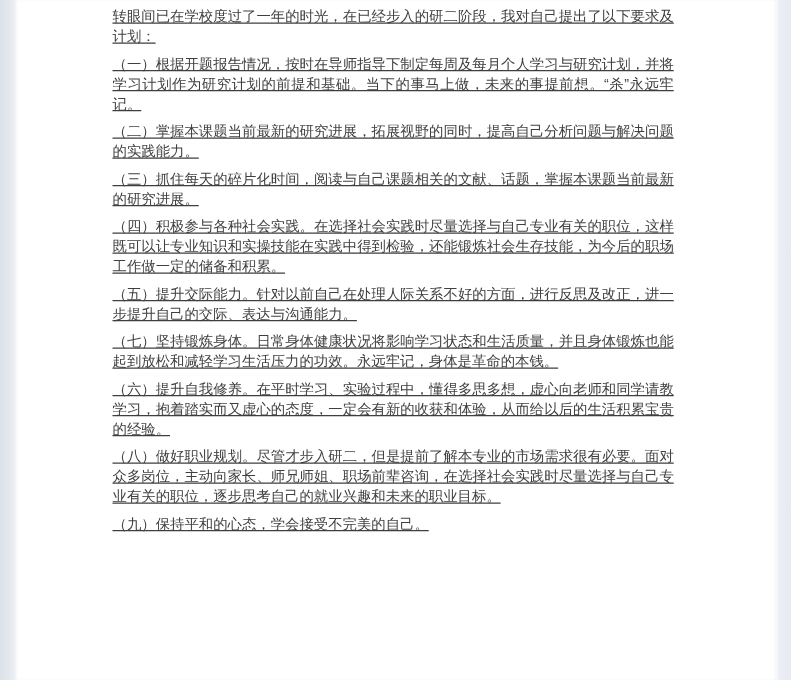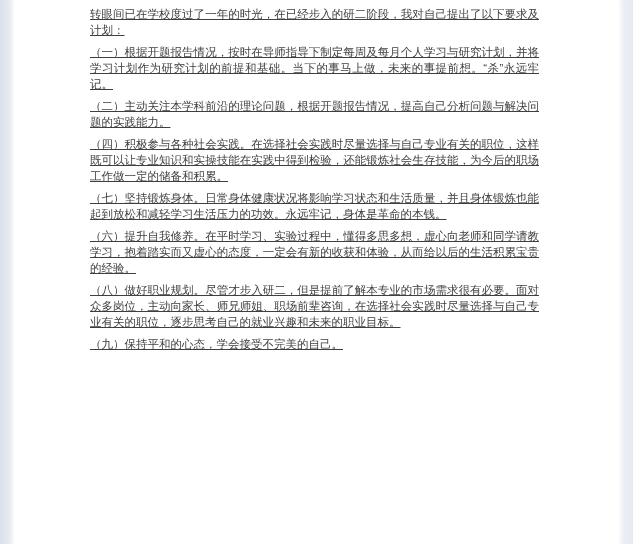--- a/index.html
+++ b/index.html
@@ -60,21 +60,23 @@
 <body>
 
 <div class="screen">
   <div class="margin-strip left"></div>
   <div class="margin-strip right"></div>
 
   <div class="page">
     <div class="doc-text">
       <p class="para">转眼间已在学校度过了一年的时光，在已经步入的研二阶段，我对自己提出了以下要求及计划：</p>
       <p class="para">（一）根据开题报告情况，按时在导师指导下制定每周及每月个人学习与研究计划，并将学习计划作为研究计划的前提和基础。当下的事马上做，未来的事提前想。“杀”永远牢记。</p>
-      <p class="para">（二）主动关注本学科前沿的理论问题，根据开题报告情况，提高自己分析问题与解决问题的实践能力。</p>
+      <p class="para">（二）掌握本课题当前最新的研究进展，拓展视野的同时，提高自己分析问题与解决问题的实践能力。</p>
+      <p class="para">（三）抓住每天的碎片化时间，阅读与自己课题相关的文献、话题，掌握本课题当前最新的研究进展。</p>
       <p class="para">（四）积极参与各种社会实践。在选择社会实践时尽量选择与自己专业有关的职位，这样既可以让专业知识和实操技能在实践中得到检验，还能锻炼社会生存技能，为今后的职场工作做一定的储备和积累。</p>
+      <p class="para">（五）提升交际能力。针对以前自己在处理人际关系不好的方面，进行反思及改正，进一步提升自己的交际、表达与沟通能力。</p>
       <p class="para">（七）坚持锻炼身体。日常身体健康状况将影响学习状态和生活质量，并且身体锻炼也能起到放松和减轻学习生活压力的功效。永远牢记，身体是革命的本钱。</p>
       <p class="para">（六）提升自我修养。在平时学习、实验过程中，懂得多思多想，虚心向老师和同学请教学习，抱着踏实而又虚心的态度，一定会有新的收获和体验，从而给以后的生活积累宝贵的经验。</p>
       <p class="para">（八）做好职业规划。尽管才步入研二，但是提前了解本专业的市场需求很有必要。面对众多岗位，主动向家长、师兄师姐、职场前辈咨询，在选择社会实践时尽量选择与自己专业有关的职位，逐步思考自己的就业兴趣和未来的职业目标。</p>
       <p class="para">（九）保持平和的心态，学会接受不完美的自己。</p>
     </div>
   </div>
 </div>
 
 </body></html>

